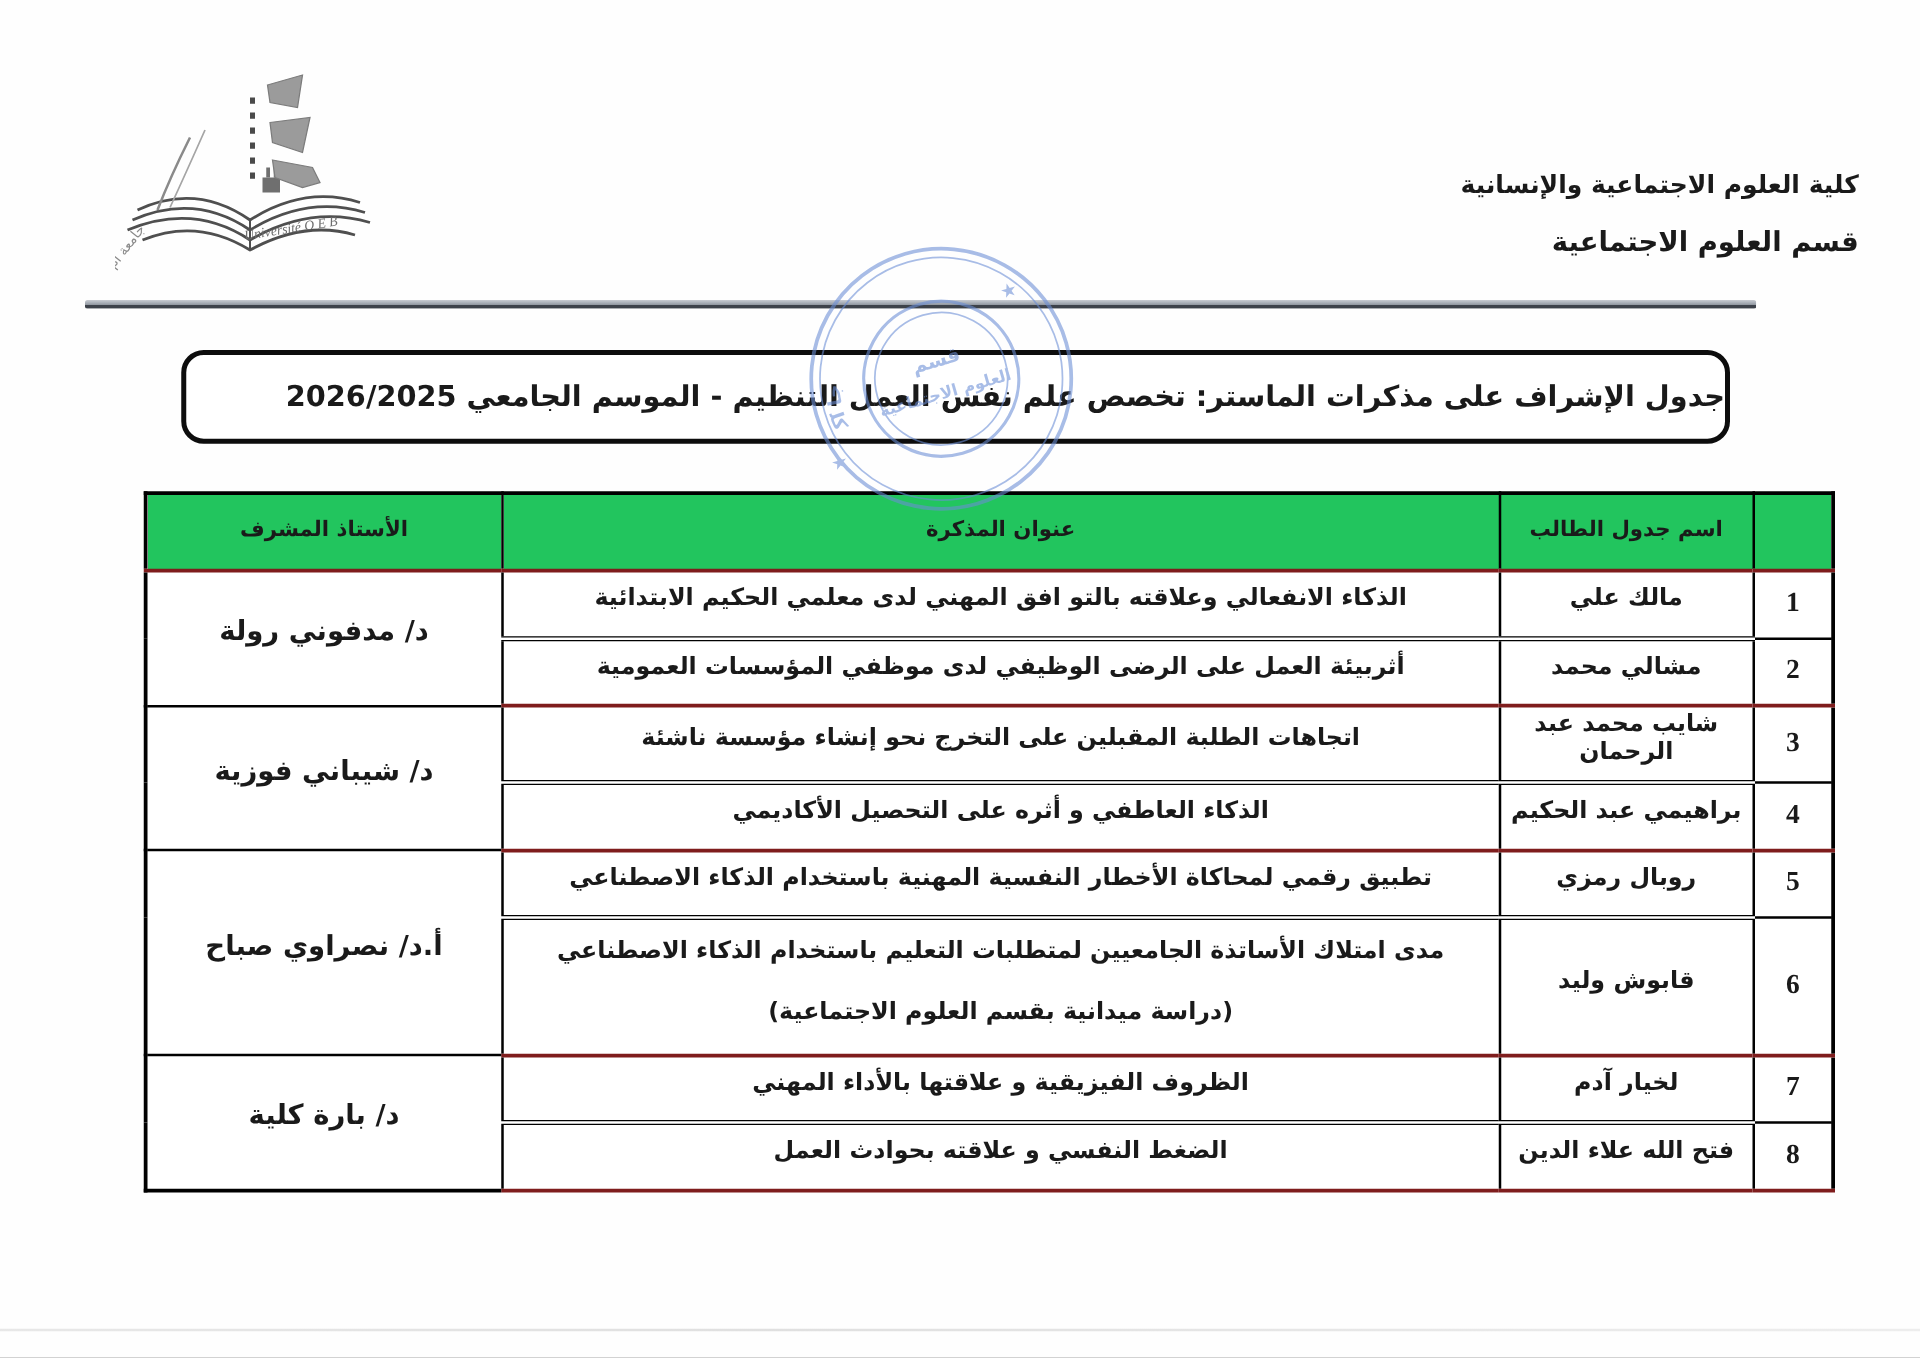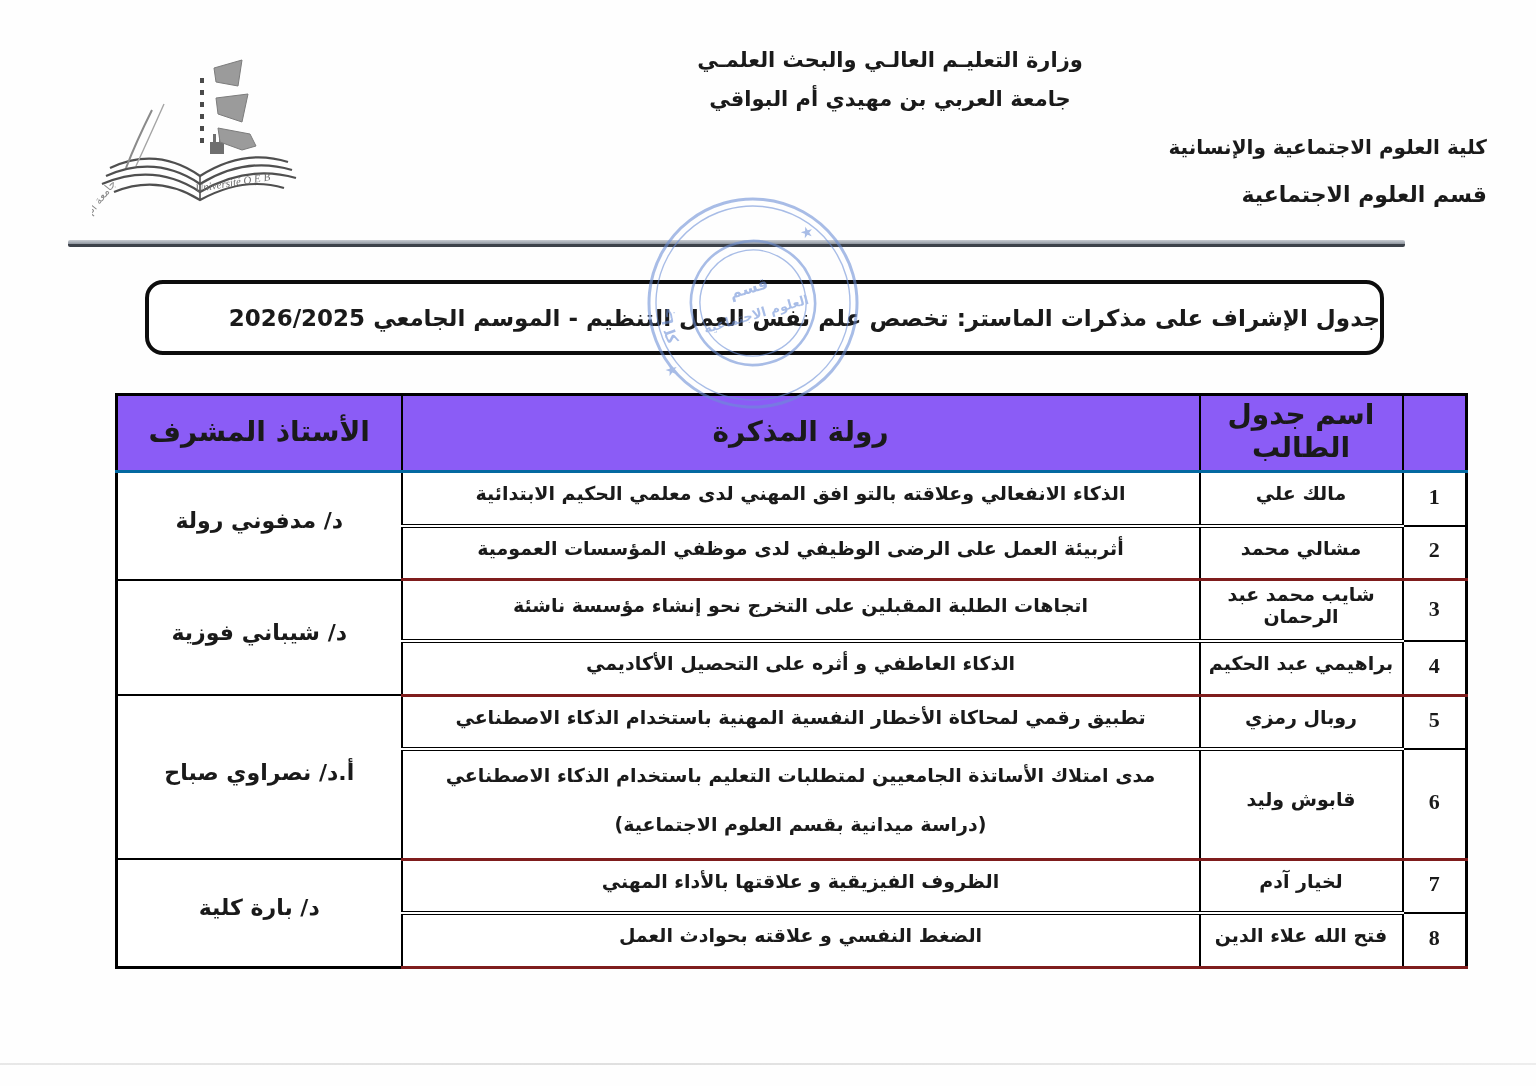--- a/index.html
+++ b/index.html
@@ -30,21 +30,21 @@
   
   table.sup-table {
     position:absolute; top:393px; left:115px; width:1350px; z-index:1;
     border-collapse:collapse; table-layout:fixed; background:#fff;
   }
   .sup-table th, .sup-table td {
     border:2px solid #000; text-align:center; vertical-align:middle;
     font-weight:bold; padding:2px 8px 12px 8px; overflow:hidden;
   }
   .sup-table { border:3px solid #000; }
-  .sup-table thead th { background:#8b5cf6; height:62px; font-size:28px; border-bottom:3px solid #0369a1; padding-bottom:6px; }
+  .sup-table thead th { background:#22c55e; height:62px; font-size:17px; border-bottom:3px solid #7f1d1d; padding-bottom:6px; }
   .sup-table td { font-size:19px; }
   .sup-table tr.r { height:54px; }
   .sup-table tr.tall { height:110px; }
   .sup-table td.numc { font-family:"Liberation Serif", serif; font-size:22px; padding-bottom:6px; }
   .sup-table td.supc { font-size:22px; }
   .sup-table tr.pair-top td.studc, .sup-table tr.pair-top td.thesc { border-bottom:4px double #000; }
   .sup-table tr.group-end td { border-bottom:3px solid #7f1d1d; }
   .t2 { margin-top:27px; }
   
   .stamp { position:absolute; top:185px; left:615px; z-index:5; pointer-events:none; opacity:.58; }
@@ -79,24 +79,20 @@
       <path d="M10 134 Q 63 112 108 142 Q 156 114 204 128"></path>
       <path d="M22 142 Q 66 124 108 150 Q 152 126 192 138"></path>
       <path d="M108 126 L 108 150" stroke-width="1.6"></path>
       <path d="M60 60 Q 44 92 34 118" stroke="#8a8a8a" stroke-width="2"></path>
       <path d="M72 54 Q 56 90 44 116" stroke="#a5a5a5" stroke-width="1.4"></path>
     </g>
     <text x="104" y="142" font-size="11" font-style="italic" fill="#6d6d6d" transform="rotate(-9 104 142)" font-family="Liberation Serif, serif" direction="ltr">Université O E B</text>
     <text x="8" y="120" font-size="11" fill="#8a8a8a" transform="rotate(-52 30 110)">جامعة أم البواقي</text>
   </svg>
 
-  <div class="ministry">
-    <div class="l1">وزارة التعليـم العالـي والبحث العلمـي</div>
-    <div class="l2">جامعة العربي بن مهيدي أم البواقي</div>
-  </div>
   <div class="faculty-line">كلية العلوم الاجتماعية والإنسانية</div>
   <div class="department-line">قسم العلوم الاجتماعية</div>
 
   <div class="rule"></div>
 
   <svg class="stamp" width="280" height="250" viewBox="0 0 280 250">
     <defs>
       <path id="arcTop" d="M 56 120 A 82 82 0 0 1 220 120"></path>
       <path id="arcBottom" d="M 44 118 A 94 94 0 0 0 232 118"></path>
     </defs>
@@ -128,21 +124,21 @@
     <colgroup>
       <col style="width:64px">
         <col style="width:203px">
         <col style="width:798px">
         <col style="width:285px">
     </colgroup>
     <thead>
       <tr>
         <th></th>
         <th>اسم جدول الطالب</th>
-        <th>رولة المذكرة</th>
+        <th>عنوان المذكرة</th>
         <th>الأستاذ المشرف</th>
       </tr>
     </thead>
     <tbody>
 
       <tr class="r pair-top">
         <td class="numc">1</td>
         <td class="studc">مالك علي</td>
         <td class="thesc">الذكاء الانفعالي وعلاقته بالتو افق المهني لدى معلمي الحكيم الابتدائية</td>
         <td class="supc" rowspan="2">د/ مدفوني رولة</td>

